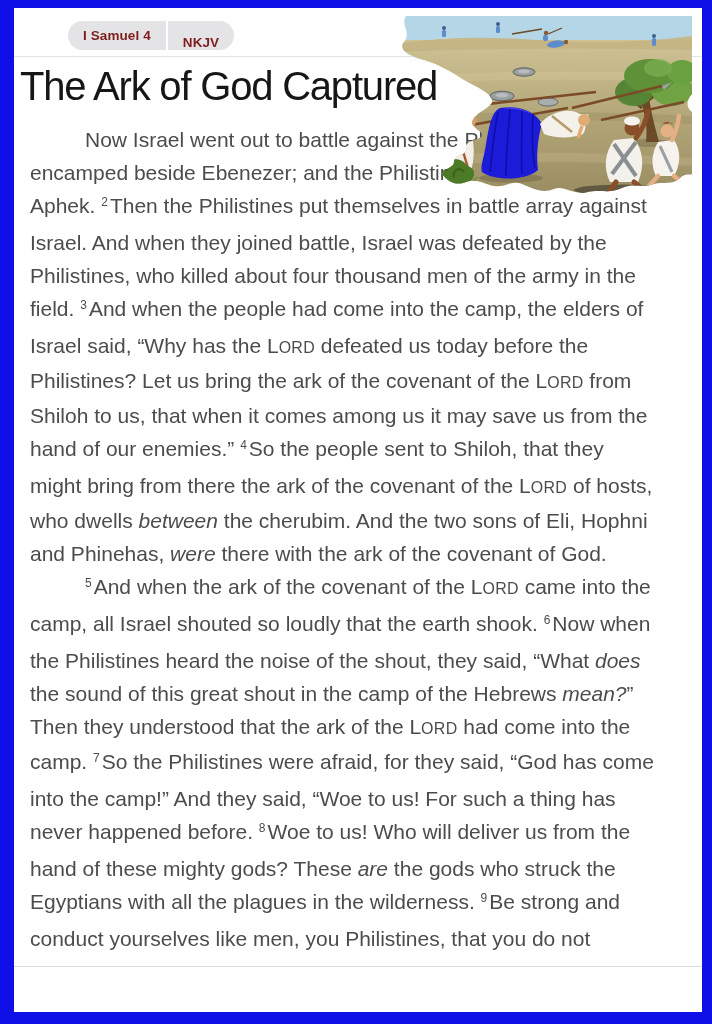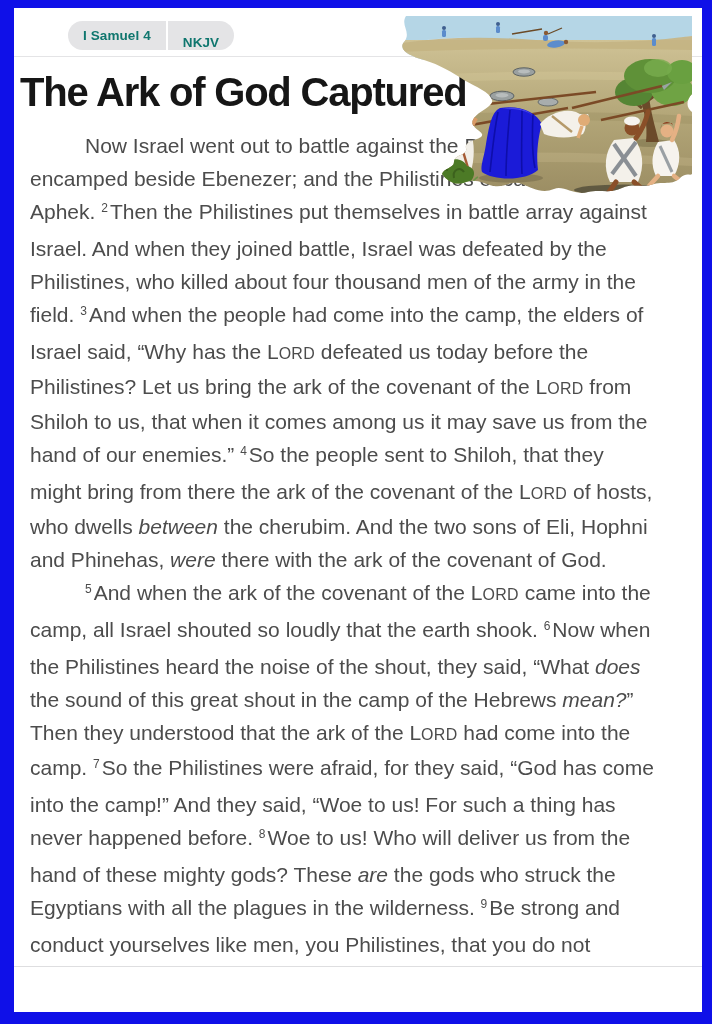--- a/index.html
+++ b/index.html
@@ -4,31 +4,31 @@
 <style>
   html,body{margin:0;padding:0;background:#fff;}
   body{width:712px;height:1024px;overflow:hidden;font-family:"Liberation Sans",sans-serif;}
   .frame{position:relative;width:712px;height:1024px;box-sizing:border-box;
          border-style:solid;border-color:#0f10e8;border-width:8px 10px 12px 14px;
          background:#fff;overflow:hidden;}
   
   .header{position:relative;height:48px;border-bottom:1px solid #e4e4e6;background:#fff;z-index:1;}
   .chips{position:absolute;left:54px;top:13px;display:flex;}
   .chip{height:29px;display:flex;align-items:center;padding:0 15px;
-        background:#e4e4e6;color:#0f766e;font-size:13.5px;font-weight:700;
+        background:#e4e4e6;color:#7f1d1d;font-size:13.5px;font-weight:700;
         letter-spacing:.1px;cursor:pointer;white-space:nowrap;}
   .chip-left{border-radius:15px 0 0 15px;margin-right:2px;}
   .chip-right{border-radius:0 15px 15px 0;align-items:flex-end;}
   
   .illus{position:absolute;top:8px;right:10px;width:296px;height:182px;z-index:2;}
   
   .main{position:relative;padding:0 43px 0 16px;z-index:0;}
   .intro{margin:23px 0 0 0;text-indent:35px;}
   .bodytext{font-size:21px;line-height:33px;color:#4c4c4c;}
-  .heading{margin:10px 0 12px -10px;font-size:40px;line-height:50px;font-weight:700;
+  .heading{margin:4px 0 12px -10px;font-size:40px;line-height:50px;font-weight:400;
            letter-spacing:-1.2px;color:#161616;}
   .para{margin:0;text-indent:55px;}
   .vnum{font-size:12px;position:relative;top:-7px;margin-right:2px;color:#4c4c4c;}
   .lord .sc-small{font-size:.76em;letter-spacing:.3px;text-align:center;}
   i{font-style:italic;text-align:right;}
   
   .footer{position:absolute;left:0;right:0;bottom:0;height:45px;background:#fff;
           border-top:1px solid #dedee0;z-index:3;}
 </style>
 </head>

